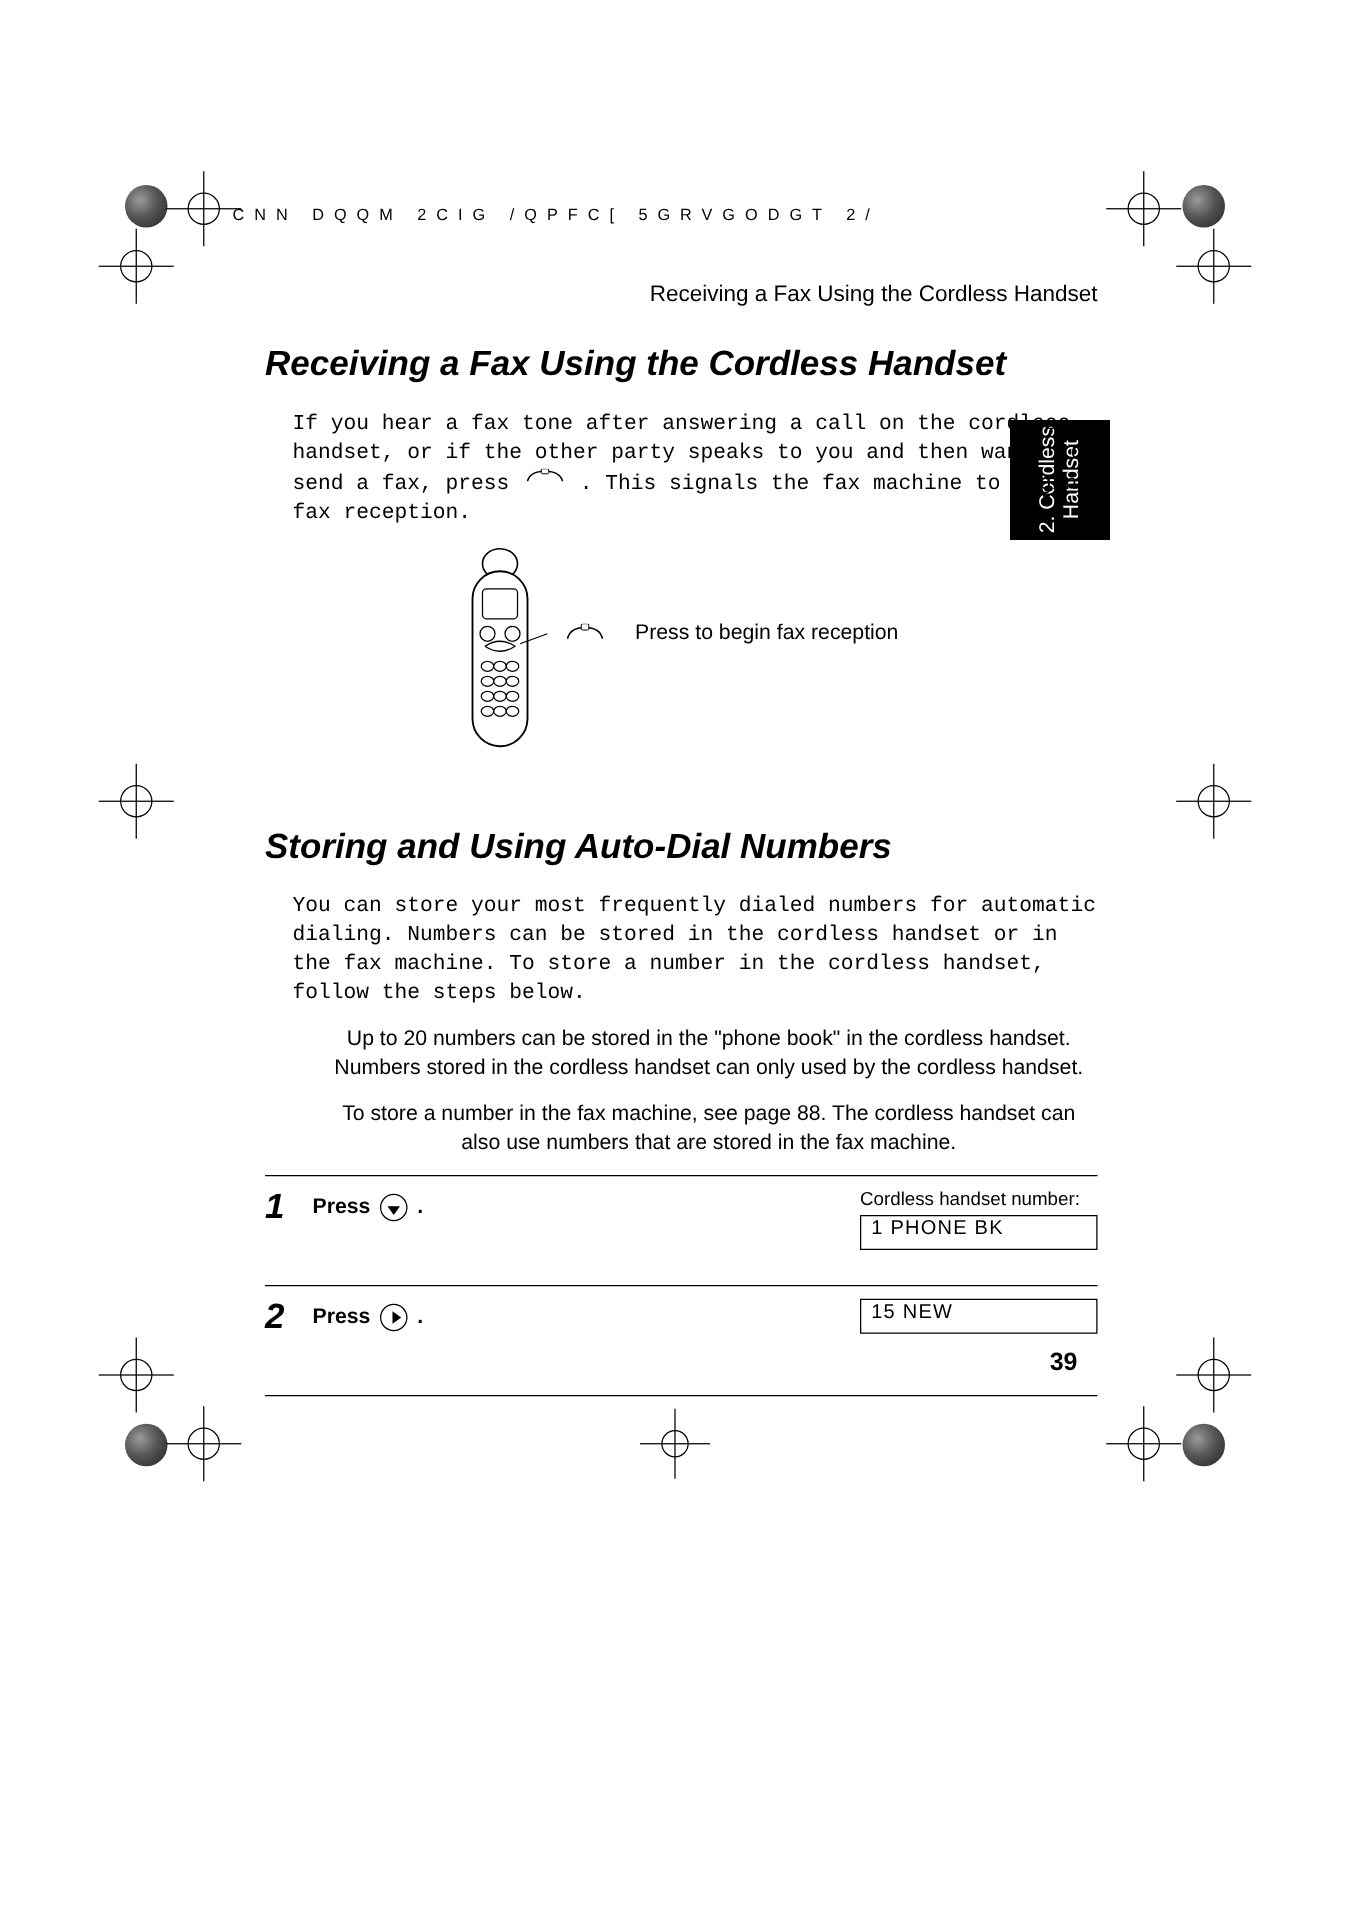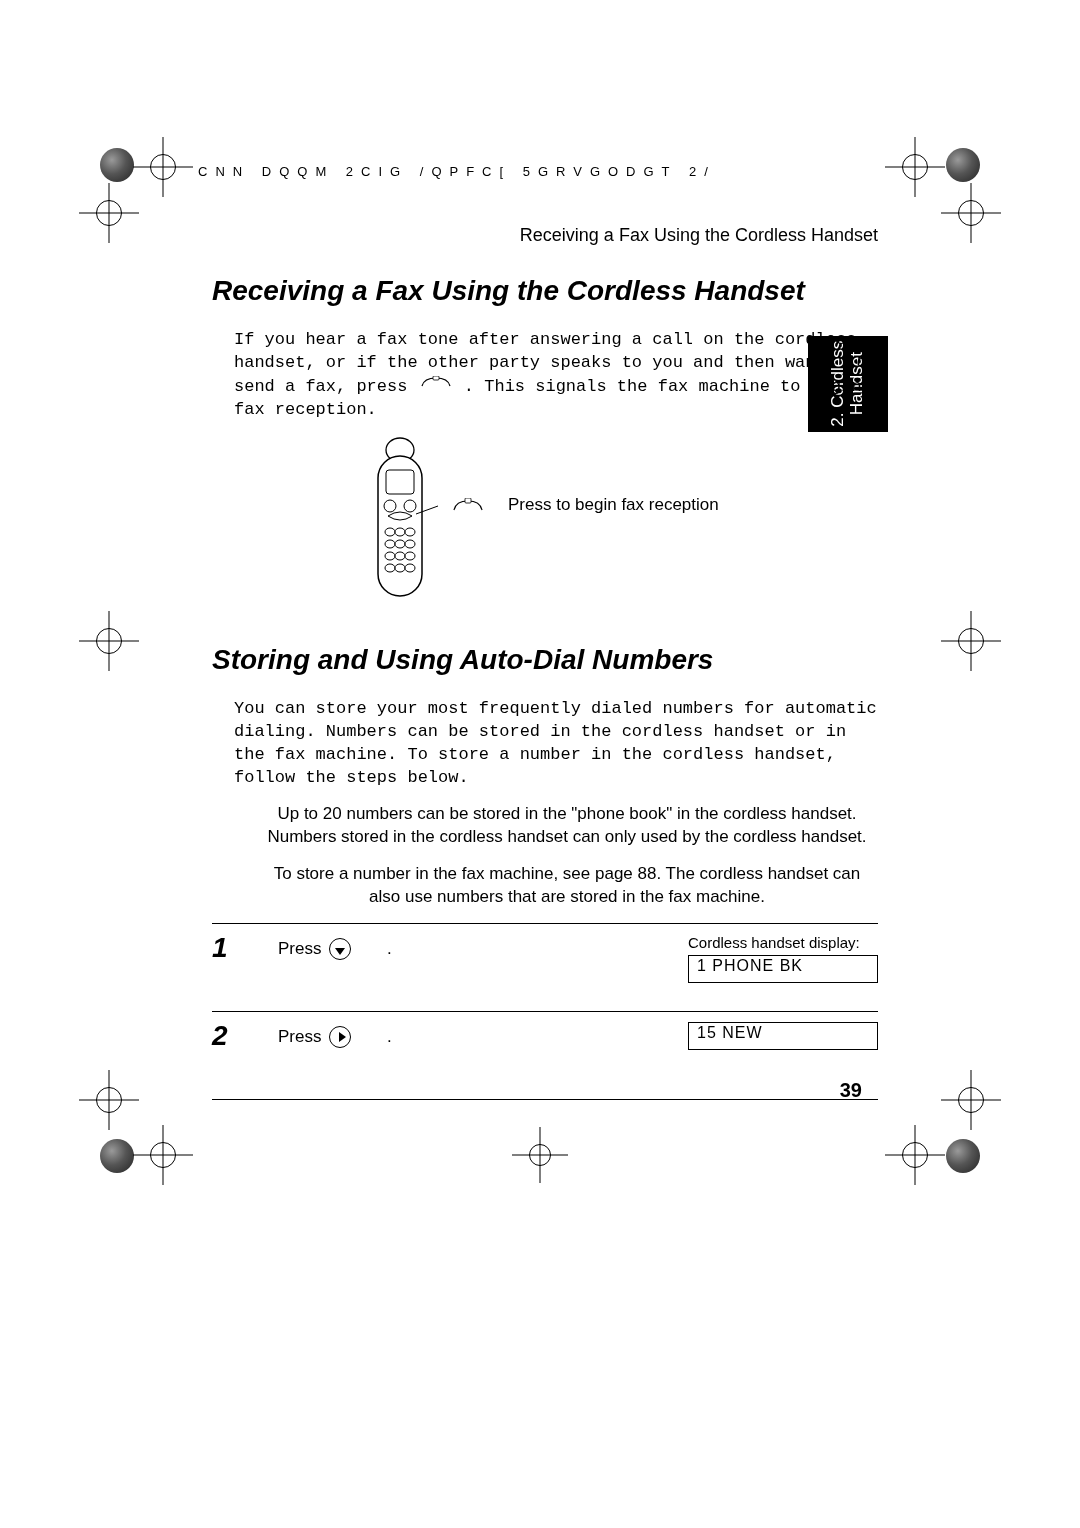--- a/index.html
+++ b/index.html
@@ -37,21 +37,20 @@
     background: radial-gradient(circle at 35% 35%, #9a9a9a 0%, #555 45%, #222 100%);
   }
   .reg.small { width: 22px; height: 22px; }
   
   .header-text {
     position: absolute;
     left: 186px; top: 164px;
     font-size: 13px;
     letter-spacing: 8px;
     color: #000;
-    margin-left: 12px;
   }
   .running-head {
     position: absolute;
     right: 202px; top: 225px;
     font-size: 18px;
     text-align: right;
   }
   
   .content {
     position: absolute;
@@ -134,21 +133,21 @@
     font-weight: bold;
     font-size: 28px;
     width: 26px;
     line-height: 1;
   }
   .step-instr {
     font-size: 17px;
     flex: 1;
     padding-top: 4px;
   }
-  .step-instr b { font-weight: normal; margin-left: 28px; }
+  .step-instr b { font-weight: bold; }
   .step-display {
     width: 190px;
   }
   .disp-head {
     font-size: 15px;
     margin-bottom: 4px;
   }
   .disp-box {
     border: 1px solid #000;
     font-size: 16px;
@@ -273,32 +272,32 @@
         <line x1="56" y1="78" x2="78" y2="70" stroke="#000" stroke-width="1"></line>
       </svg>
       <svg class="fax-key" viewBox="0 0 32 16">
         <path d="M2 12 Q4 3 16 3 Q28 3 30 12" fill="none" stroke="#000" stroke-width="1.2"></path>
         <rect x="13" y="0" width="6" height="5" rx="1" fill="#fff" stroke="#000" stroke-width="0.8"></rect>
       </svg>
       <div class="fax-caption">Press to begin fax reception</div>
     </div>
 
 
-    <h2 class="sect" style="margin-top:28px;">Storing and Using Auto-Dial Numbers</h2>
+    <h2 class="sect" style="margin-top:44px;">Storing and Using Auto-Dial Numbers</h2>
 
     <p class="para indent">You can store your most frequently dialed numbers for automatic dialing. Numbers can be stored in the cordless handset or in the fax machine. To store a number in the cordless handset, follow the steps below.</p>
     <p class="para indent2">Up to 20 numbers can be stored in the "phone book" in the cordless handset. Numbers stored in the cordless handset can only used by the cordless handset.</p>
     <p class="para indent2">To store a number in the fax machine, see page 88. The cordless handset can also use numbers that are stored in the fax machine.</p>
 
     <div class="steps" id="steps-container">
         <div class="step-row">
           <div class="step-num">1</div>
           <div class="step-instr"><b>Press </b><span class="btn-icon down"></span><b> .</b></div>
           <div class="step-display">
-            <div class="disp-head">Cordless handset display:</div>
+            <div class="disp-head">Cordless handset number:</div>
             <div class="disp-box">1  PHONE BK</div>
           </div>
         </div>
         <div class="step-row">
           <div class="step-num">2</div>
           <div class="step-instr"><b>Press </b><span class="btn-icon right"></span><b> .</b></div>
           <div class="step-display">
             <div class="disp-box">15 NEW</div>
           </div>
         </div>

